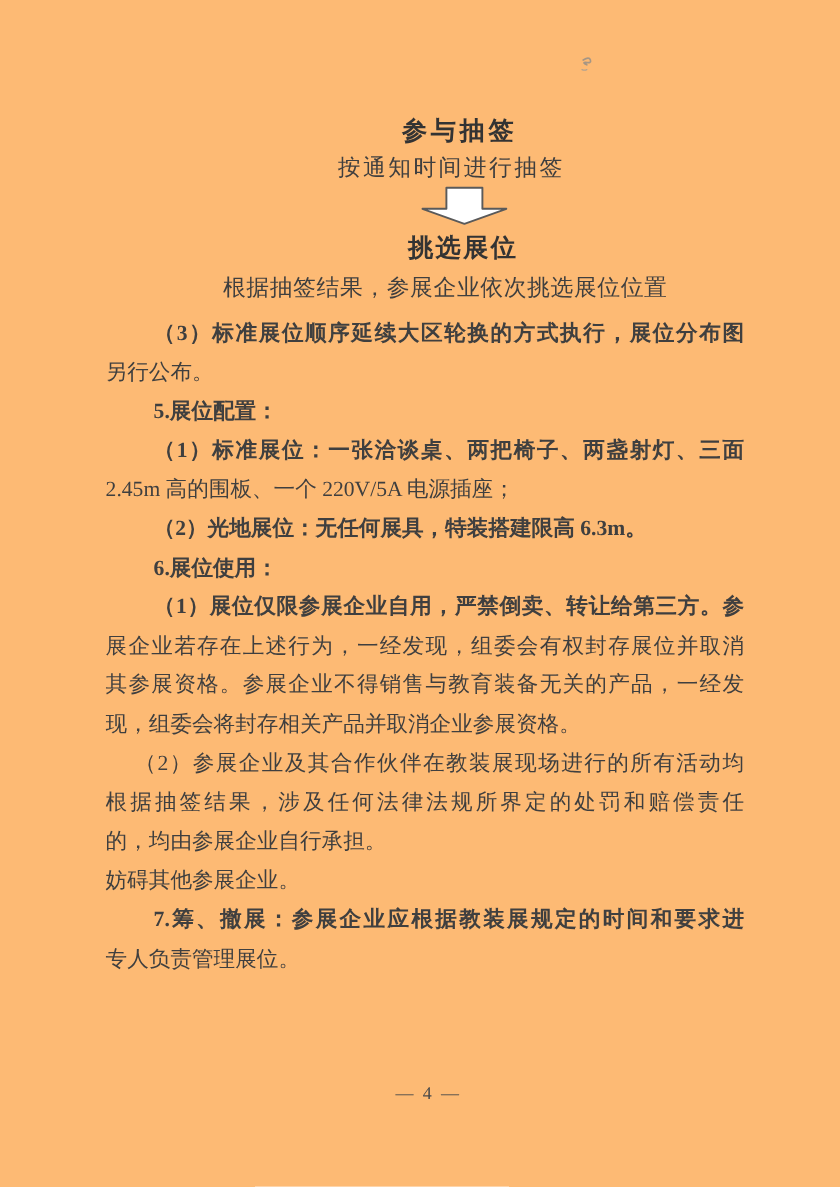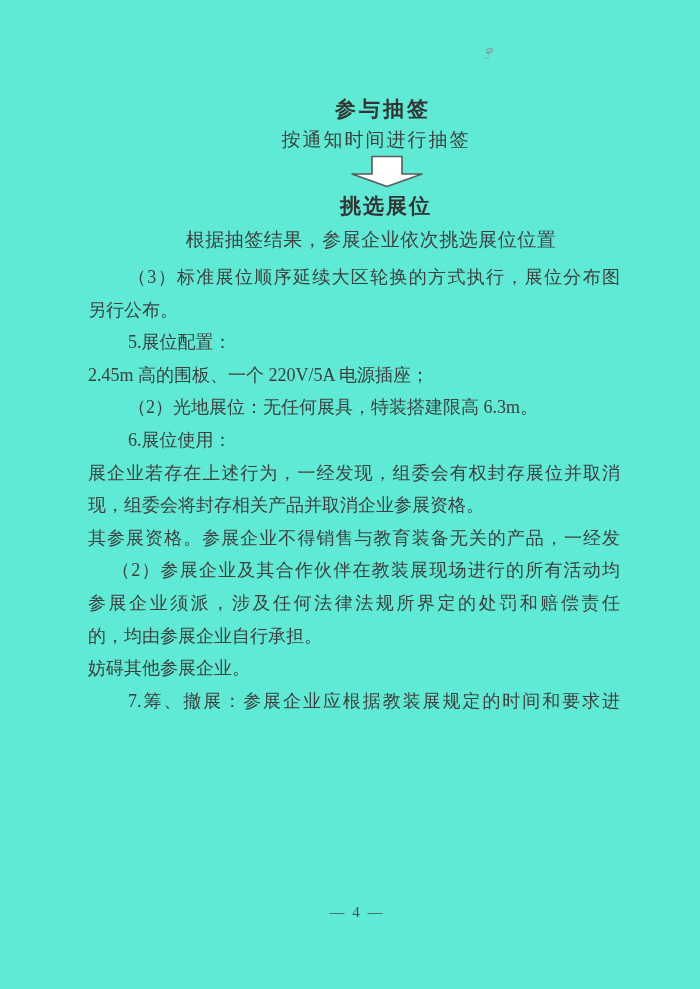--- a/index.html
+++ b/index.html
@@ -4,21 +4,21 @@
 <style>
   html, body {
     margin: 0;
     padding: 0;
     background: #ffffff;
   }
   .page {
     position: relative;
     width: 700px;
     height: 989px;
-    background: #5eead4;
+    background: #fdba74;
     overflow: hidden;
     font-family: "Liberation Serif", "DejaVu Serif", serif;
     color: #3f3f3f;
   }
 
   
   .smudge {
     position: absolute;
     left: 482px;
     top: 46px;
@@ -71,21 +71,21 @@
   }
   .bline {
     overflow: hidden;
     white-space: nowrap;
     text-align: justify;
     text-align-last: justify;
     text-justify: inter-character;
     height: 32.6px;
   }
   .bline.end  { text-align: right; text-align-last: left; }
-  .bline.ind  { padding-left: 40px; }
+  .bline.ind  { padding-left: 40px; font-weight: bold; }
   .bline.ind2 { padding-left: 24px; font-family: Liberation Serif, serif; }
 
   
   .page-num {
     position: absolute;
     top: 904px;
     left: 0;
     width: 700px;
     text-align: center;
     transform: translateX(7px);
@@ -113,28 +113,31 @@
   </svg>
 
   <div class="h-line h-step-title t2">挑选展位</div>
 
   <div class="h-line h-step-sub s2">根据抽签结果，参展企业依次挑选展位位置</div>
 
   <div class="body-text">
     <div class="bline ind">（3）标准展位顺序延续大区轮换的方式执行，展位分布图</div>
     <div class="bline end">另行公布。</div>
     <div class="bline ind end">5.展位配置：</div>
+    <div class="bline ind">（1）标准展位：一张洽谈桌、两把椅子、两盏射灯、三面</div>
     <div class="bline end">2.45m 高的围板、一个 220V/5A 电源插座；</div>
     <div class="bline ind end">（2）光地展位：无任何展具，特装搭建限高 6.3m。</div>
     <div class="bline ind end">6.展位使用：</div>
+    <div class="bline ind">（1）展位仅限参展企业自用，严禁倒卖、转让给第三方。参</div>
     <div class="bline">展企业若存在上述行为，一经发现，组委会有权封存展位并取消</div>
+    <div class="bline">其参展资格。参展企业不得销售与教育装备无关的产品，一经发</div>
     <div class="bline end">现，组委会将封存相关产品并取消企业参展资格。</div>
-    <div class="bline">其参展资格。参展企业不得销售与教育装备无关的产品，一经发</div>
     <div class="bline ind2">（2）参展企业及其合作伙伴在教装展现场进行的所有活动均</div>
-    <div class="bline">参展企业须派，涉及任何法律法规所界定的处罚和赔偿责任</div>
+    <div class="bline">根据抽签结果，涉及任何法律法规所界定的处罚和赔偿责任</div>
     <div class="bline end">的，均由参展企业自行承担。</div>
     <div class="bline end">妨碍其他参展企业。</div>
     <div class="bline ind">7.筹、撤展：参展企业应根据教装展规定的时间和要求进</div>
+    <div class="bline end">专人负责管理展位。</div>
   </div>
 
   <div class="page-num">— 4 —</div>
 
 </div>
 
 </body></html>

